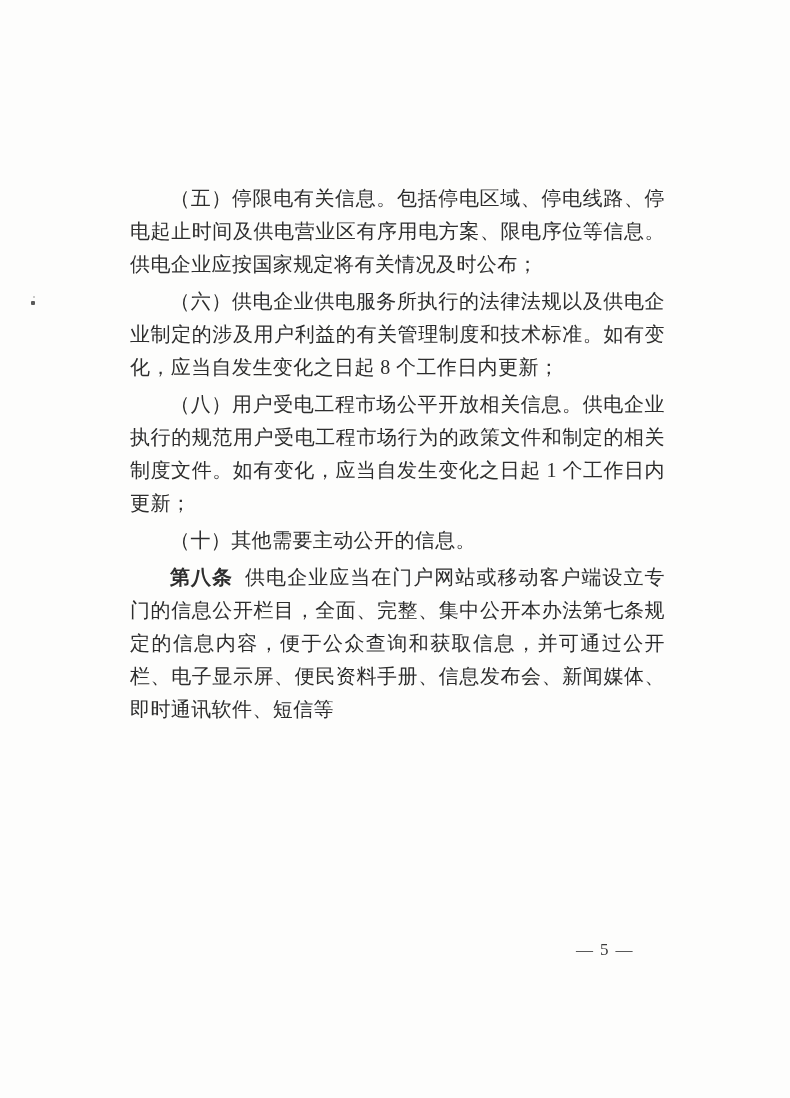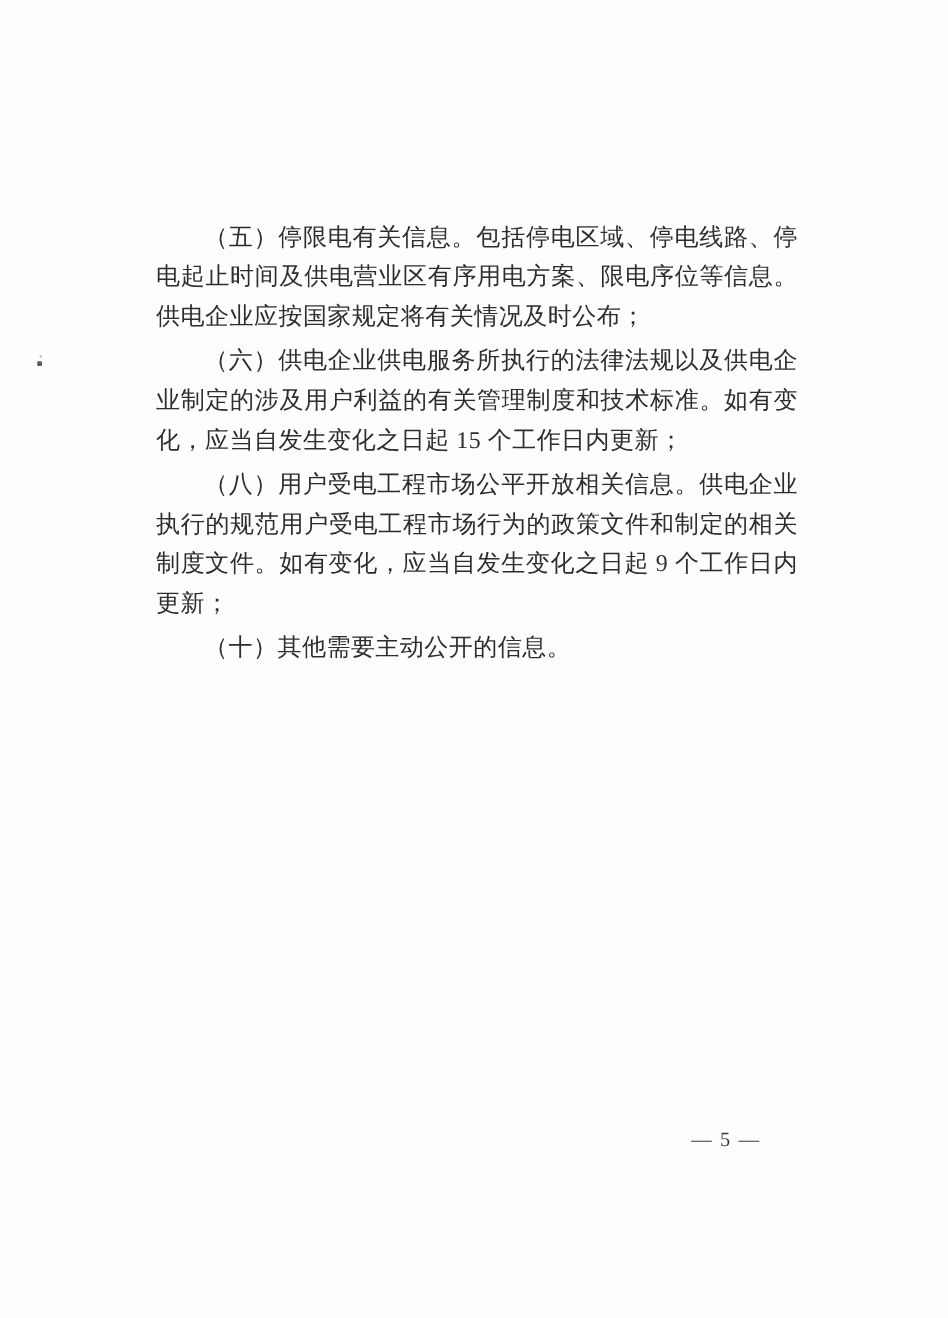--- a/index.html
+++ b/index.html
@@ -71,20 +71,21 @@
 </head>
 <body>
 
 <div class="page">
 
   <span class="ink-speck speck-b"></span>
   <span class="ink-speck speck-a"></span>
 
   <div class="text-block">
     <p class="para">（五）停限电有关信息。包括停电区域、停电线路、停电起止时间及供电营业区有序用电方案、限电序位等信息。供电企业应按国家规定将有关情况及时公布；</p>
-    <p class="para">（六）供电企业供电服务所执行的法律法规以及供电企业制定的涉及用户利益的有关管理制度和技术标准。如有变化，应当自发生变化之日起 15 个工作日内更新；</p>
-    <p class="para">（八）用户受电工程市场公平开放相关信息。供电企业执行的规范用户受电工程市场行为的政策文件和制定的相关制度文件。如有变化，应当自发生变化之日起 9 个工作日内更新；</p>
+    <p class="para">（六）供电企业供电服务所执行的法律法规以及供电企业制定的涉及用户利益的有关管理制度和技术标准。如有变化，应当自发生变化之日起 8 个工作日内更新；</p>
+    <p class="para">（八）用户受电工程市场公平开放相关信息。供电企业执行的规范用户受电工程市场行为的政策文件和制定的相关制度文件。如有变化，应当自发生变化之日起 1 个工作日内更新；</p>
     <p class="para">（十）其他需要主动公开的信息。</p>
+    <p class="para"><span class="article-num">第八条</span><span>供电企业应当在门户网站或移动客户端设立专门的信息公开栏目，全面、完整、集中公开本办法第七条规定的信息内容，便于公众查询和获取信息，并可通过公开栏、电子显示屏、便民资料手册、信息发布会、新闻媒体、即时通讯软件、短信等</span></p>
   </div>
 
   <div class="page-number">— 5 —</div>
 
 </div>
 
 </body></html>

